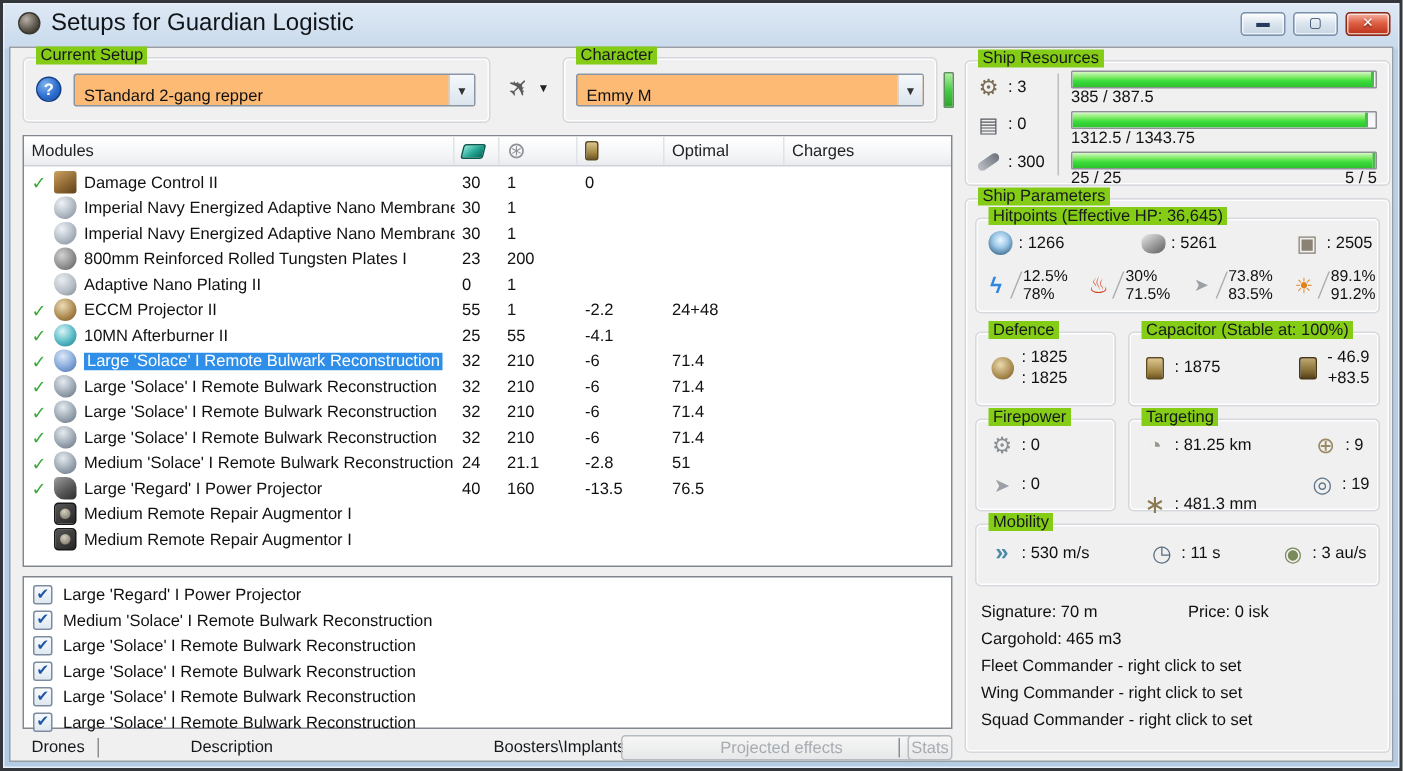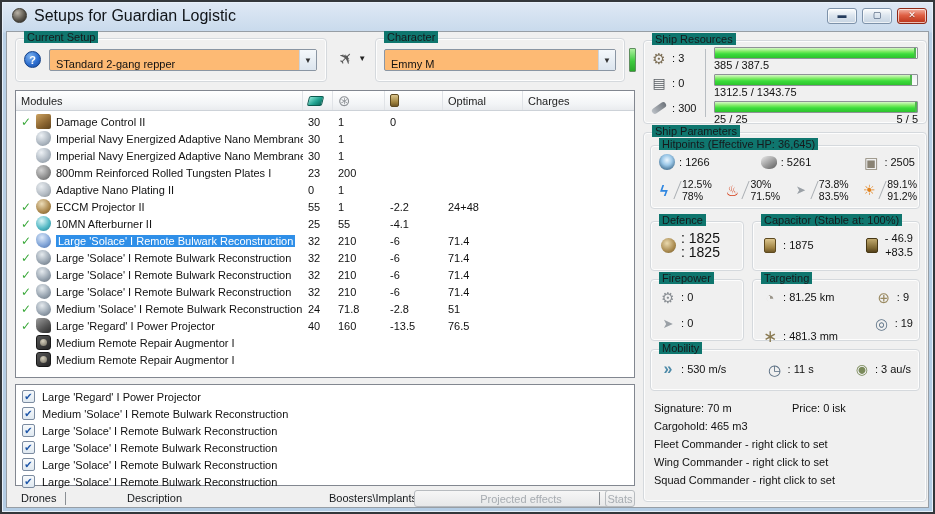--- a/index.html
+++ b/index.html
@@ -16,21 +16,21 @@
   .winbtns{margin-left:auto;display:flex;gap:5px;align-items:center;}
   .wbtn{width:30px;height:16px;border-radius:3px;display:flex;align-items:center;justify-content:center;
     border:1px solid #7d92aa;background:linear-gradient(180deg,#fdfefe,#dde6ef 45%,#c6d4e2);
     font-size:9px;color:#243b5c;line-height:1;cursor:default;box-shadow:inset 0 0 0 1px #ffffffaa;}
   .wbtn.close{border:1px solid #8e2716;background:linear-gradient(180deg,#f3b4a5,#df6044 45%,#c03a20 90%);
     color:#fff;font-weight:bold;text-shadow:0 1px 1px #0006;}
   .client{position:absolute;left:4px;top:29px;right:4px;bottom:4px;background:#f0f0f0;border:1px solid #979ea5;}
 
   
   .group{position:absolute;border:1px solid #d5d9dd;border-radius:4px;box-shadow:inset 0 0 0 1px #fdfdfd;}
-  .group>.glabel{position:absolute;top:-8px;left:8px;background:#0f766e;padding:0 3px;color:#16191c;}
+  .group>.glabel{position:absolute;top:-8px;left:8px;background:#84cc16;padding:0 3px;color:#16191c;}
 
   
   .help-icon{width:17px;height:17px;border-radius:50%;flex:none;
     background:radial-gradient(circle at 35% 30%,#7fb4ef,#2e6fd0 55%,#174a9e);border:1px solid #123f86;
     color:#fff;font-weight:bold;font-size:11px;display:flex;align-items:center;justify-content:center;}
   .combo{height:22px;background:#fdba74;border:1px solid #8a96a4;border-radius:2px;display:flex;align-items:flex-end;position:relative;}
   .combo .cval{padding:0 6px;flex:1;white-space:nowrap;overflow:hidden;}
   .combo .carrow{width:17px;height:100%;flex:none;display:flex;align-items:center;justify-content:center;
     background:linear-gradient(180deg,#f4f8fb,#dce5ee);border-left:1px solid #c9d3dd;font-size:8px;color:#333;}
   .shipbtn{position:absolute;display:flex;align-items:center;gap:5px;cursor:default;}
@@ -283,21 +283,21 @@
             <span class="mc mc-pg">210</span>
             <span class="mc mc-cap">-6</span>
             <span class="mc mc-optimal">71.4</span>
             <span class="mc mc-charges"></span>
           </div>
           <div class="mrow">
             <span class="mcheck">✓</span>
             <span class="mi ic-remote-rep"></span>
             <span class="mname"><span>Medium 'Solace' I Remote Bulwark Reconstruction</span></span>
             <span class="mc mc-cpu">24</span>
-            <span class="mc mc-pg">71.8</span>
+            <span class="mc mc-pg">21.1</span>
             <span class="mc mc-cap">-2.8</span>
             <span class="mc mc-optimal">51</span>
             <span class="mc mc-charges"></span>
           </div>
           <div class="mrow">
             <span class="mcheck">✓</span>
             <span class="mi ic-power-projector"></span>
             <span class="mname"><span>Large 'Regard' I Power Projector</span></span>
             <span class="mc mc-cpu">40</span>
             <span class="mc mc-pg">160</span>
@@ -468,21 +468,21 @@
           </div>
         </div>
       </div>
 
       <div class="group" style="left:6px;width:94px;top:88px;height:50px;">
         <span class="glabel">Defence</span>
         <div class="stat" style="position:absolute;left:8px;top:9px;">
           <span class="ic">
               <span class="ic-defence"></span>
             </span>
-          <span class="vstack" style="font-size:14px;line-height:14px;">
+          <span class="vstack" style="font-size:11px;line-height:14px;">
             <span class="sv">1825</span>
             <span class="sv">1825</span>
           </span>
         </div>
       </div>
 
       <div class="group" style="left:108px;right:6px;top:88px;height:50px;">
         <span class="glabel">Capacitor (Stable at: 100%)</span>
         <div class="stat" style="position:absolute;left:8px;top:14px;">
           <span class="ic">

